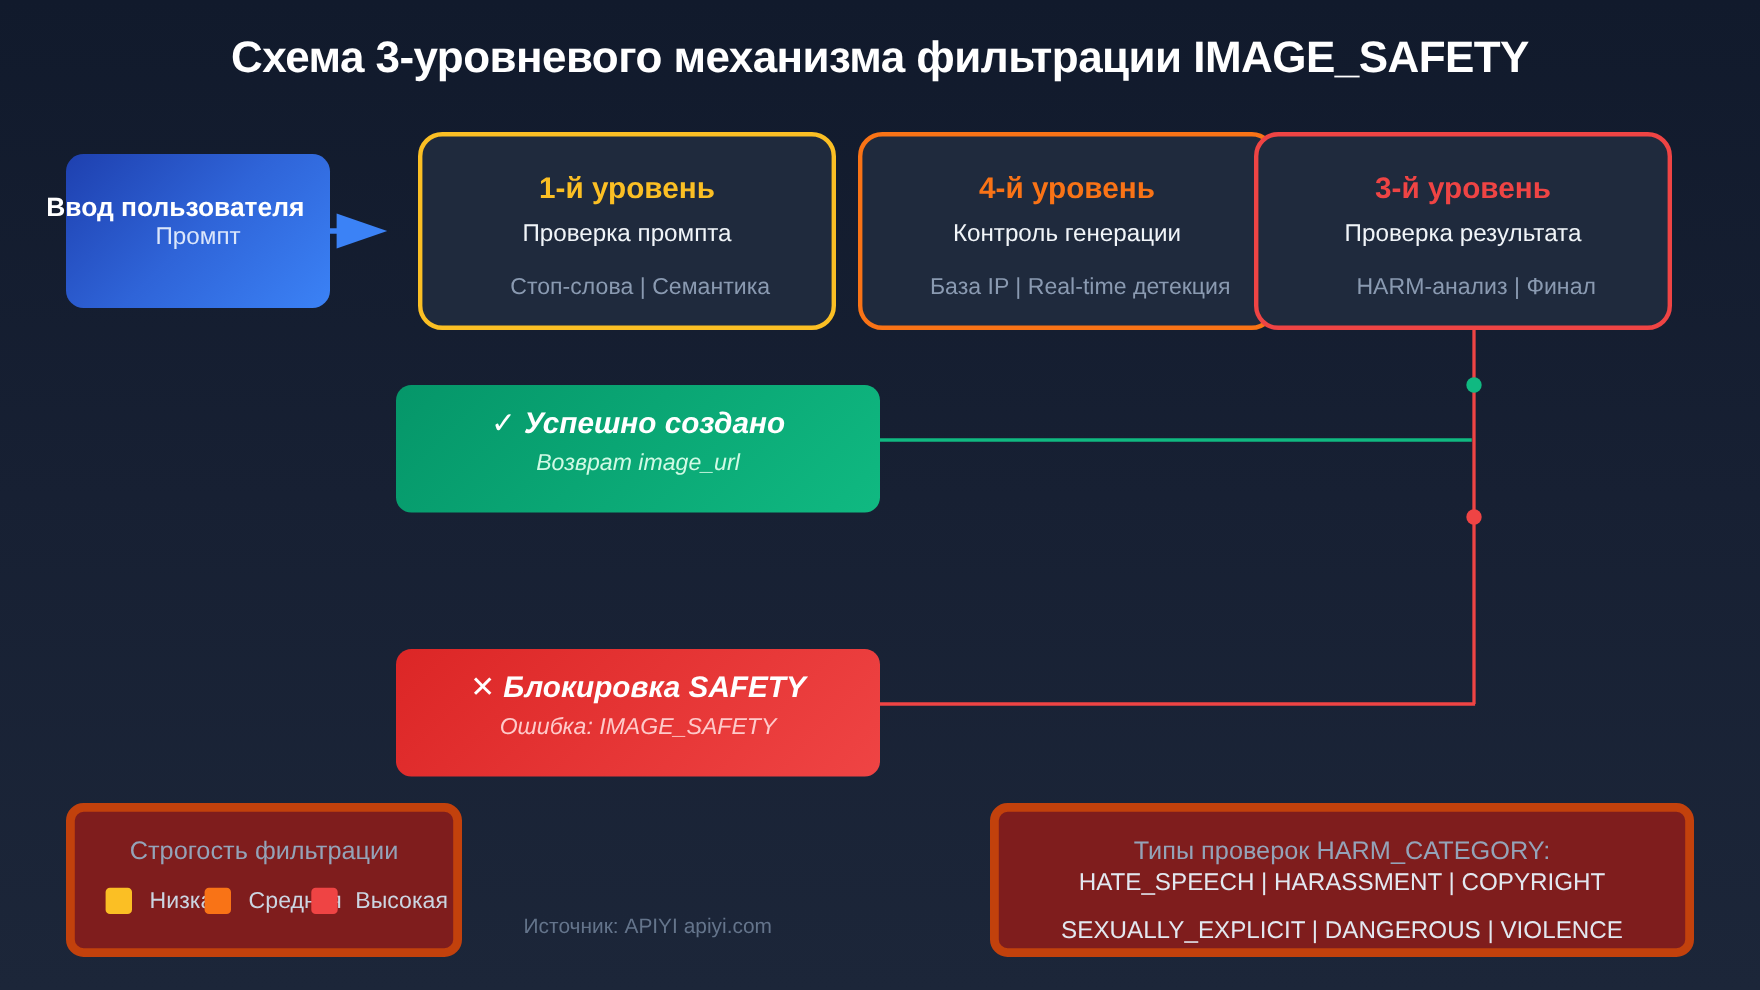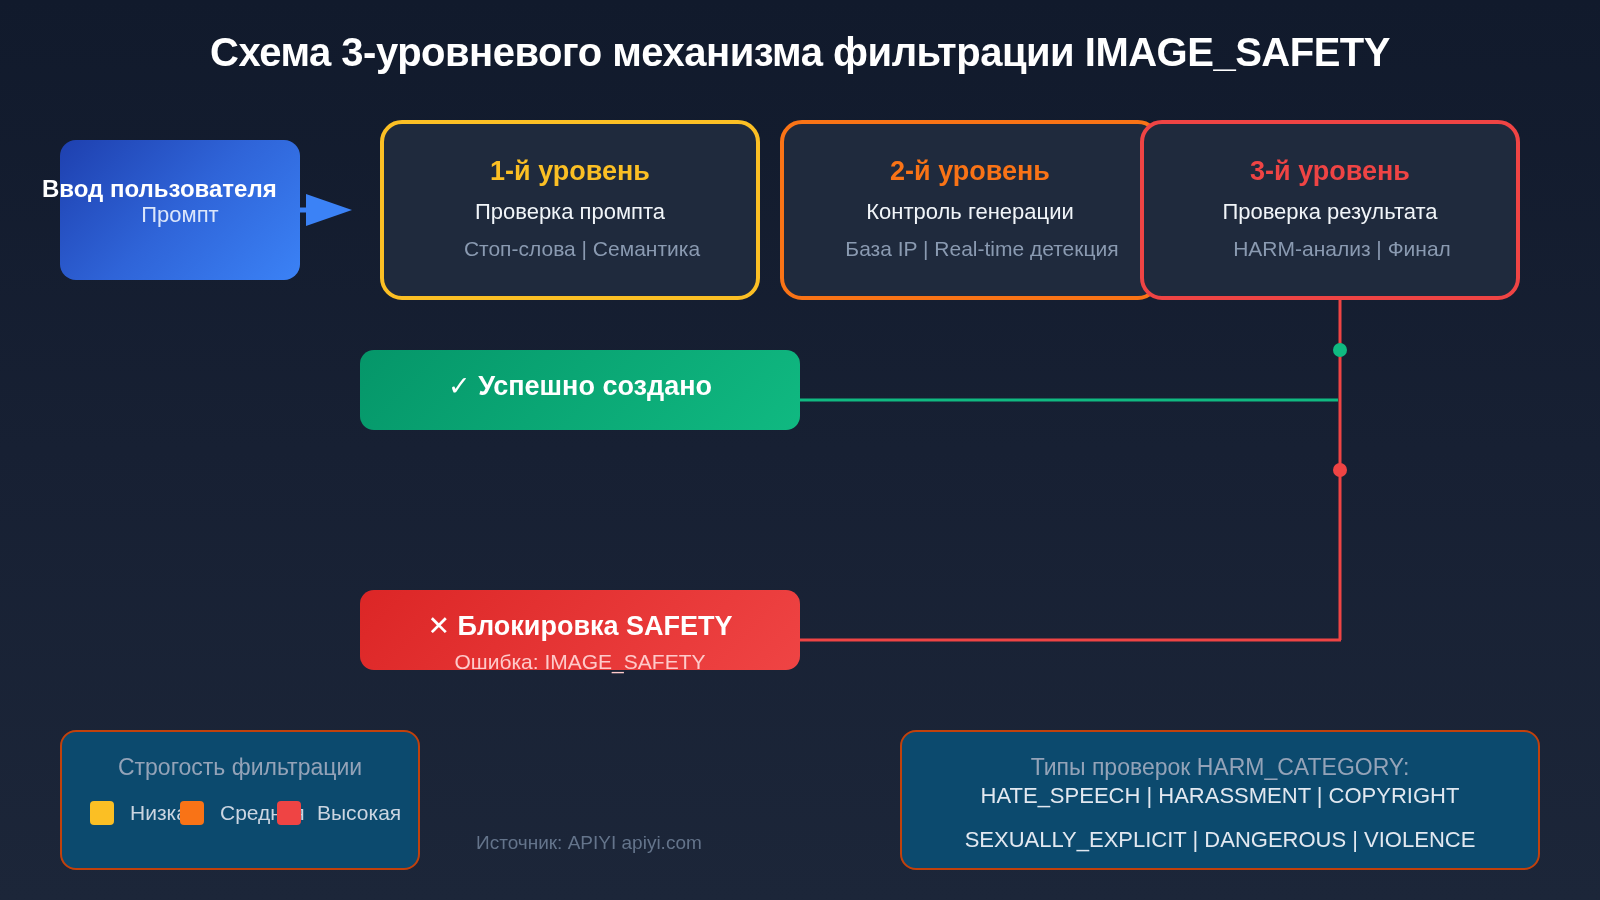--- a/index.html
+++ b/index.html
@@ -30,39 +30,39 @@
     .input-sub {
       position: absolute; left: 60px; top: 202px; width: 240px; text-align: center;
       font-size: 22px; color: #dbe6fb;
     }
     .level {
       top: 120px; width: 380px; height: 180px;
       background: #1f2a3d; border: 4px solid;
     }
     .level .lvl-title { margin-top: 32px; font-size: 27px; font-weight: bold; }
     .level .lvl-name { margin-top: 12px; font-size: 22px; color: #f1f5f9; }
-    .level .lvl-desc { margin-top: 12px; font-size: 21px; color: #8a9ab1; white-space: nowrap; padding-left: 24px; }
+    .level .lvl-desc { margin-top: 24px; font-size: 21px; color: #8a9ab1; white-space: nowrap; padding-left: 24px; }
     .l1 { left: 380px; border-color: #fbbf24; }
     .l1 .lvl-title { color: #fbbf24; }
     .l2 { left: 780px; border-color: #f97316; }
     .l2 .lvl-title { color: #f97316; }
     .l3 { left: 1140px; border-color: #ef4444; }
     .l3 .lvl-title { color: #ef4444; }
     .result {
-      left: 360px; width: 440px; height: 80px; border-radius: 14px;
+      left: 360px; width: 440px; height: 116px; border-radius: 14px; font-style: italic;
     }
     .success { top: 350px; background: linear-gradient(135deg, #059669 0%, #10b981 100%); }
     .block { top: 590px; background: linear-gradient(135deg, #dc2626 0%, #ef4444 100%); }
     .result .res-title { margin-top: 20px; font-size: 27px; font-weight: bold; color: #fff; }
     .result .res-sub { margin-top: 8px; font-size: 21px; }
     .success .res-sub { color: #d1fae5; }
     .block .res-sub { color: #fecaca; }
     .panel {
       position: absolute; top: 730px; height: 140px; border-radius: 16px;
-      background: #0c4a6e; border: 2px solid #c2410c; text-align: center;
+      background: #7f1d1d; border: 8px solid #c2410c; text-align: center;
     }
     .legend-panel { left: 60px; width: 360px; }
     .harm-panel { left: 900px; width: 640px; }
     .panel-title { margin-top: 22px; font-size: 23px; color: #94a3b8; }
     .legend-row { position: relative; height: 30px; margin-top: 18px; }
     .sw { position: absolute; top: 2px; width: 24px; height: 24px; border-radius: 4px; }
     .lg-label { position: absolute; top: 2px; font-size: 21px; color: #cbd5e1; white-space: nowrap; }
     .harm-line { font-size: 22px; color: #e2e8f0; line-height: 30px; }
     .harm-first { margin-top: 14px; }
     .source {
@@ -104,32 +104,33 @@
 <div class="box input-box"></div>
 <div class="input-title">Ввод пользователя</div>
 <div class="input-sub">Промпт</div>
 
 <div class="box level l1">
   <div class="lvl-title">1-й уровень</div>
   <div class="lvl-name">Проверка промпта</div>
   <div class="lvl-desc">Стоп-слова | Семантика</div>
 </div>
 <div class="box level l2">
-  <div class="lvl-title">2-й уровень</div>
+  <div class="lvl-title">4-й уровень</div>
   <div class="lvl-name">Контроль генерации</div>
   <div class="lvl-desc">База IP | Real-time детекция</div>
 </div>
 <div class="box level l3">
   <div class="lvl-title">3-й уровень</div>
   <div class="lvl-name">Проверка результата</div>
   <div class="lvl-desc">HARM-анализ | Финал</div>
 </div>
 
 <div class="box result success">
   <div class="res-title">✓ Успешно создано</div>
+  <div class="res-sub">Возврат image_url</div>
 </div>
 <div class="box result block">
   <div class="res-title">✕ Блокировка SAFETY</div>
   <div class="res-sub">Ошибка: IMAGE_SAFETY</div>
 </div>
 
 <div class="panel legend-panel">
   <div class="panel-title">Строгость фильтрации</div>
   <div class="legend-row">
     <span class="sw" style="left:28px;background:#fbbf24"></span>

